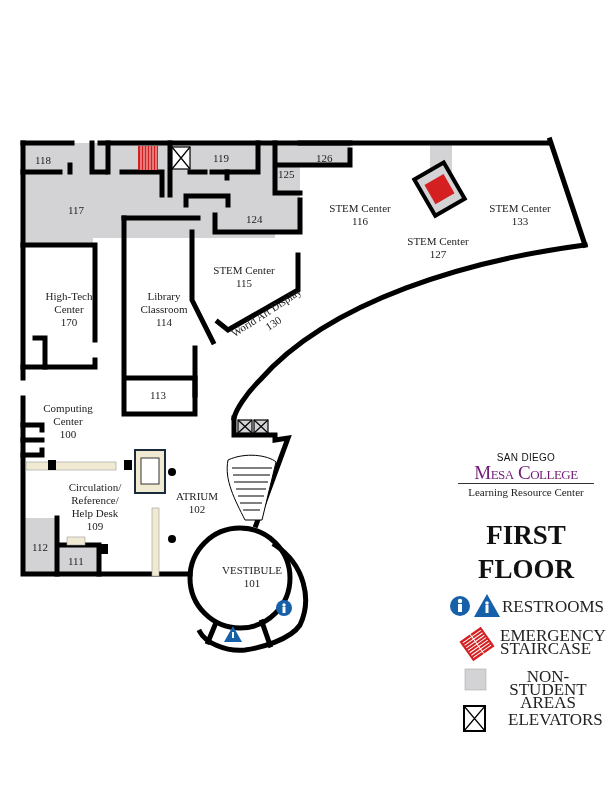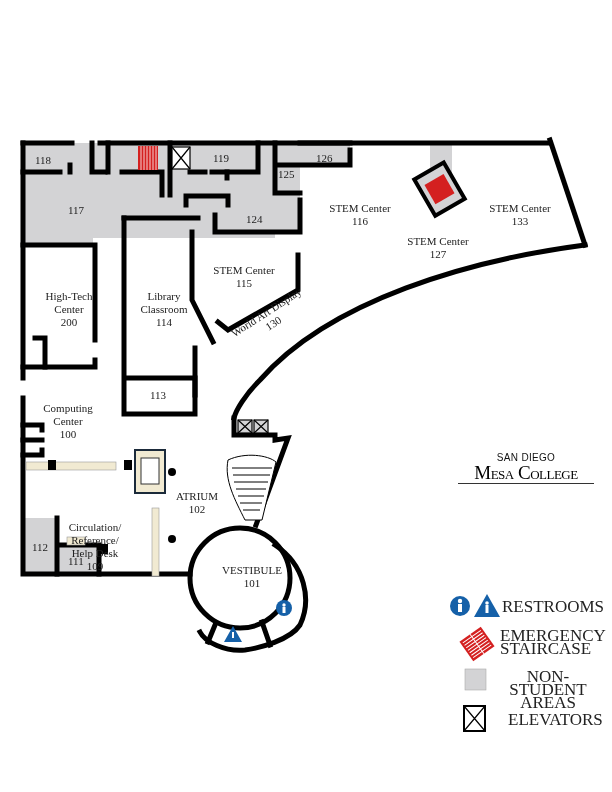--- a/index.html
+++ b/index.html
@@ -2,21 +2,21 @@
 <html><head>
 <meta charset="utf-8">
 <style>
   html,body{margin:0;padding:0;background:#fff;}
   body{width:612px;height:792px;position:relative;overflow:hidden;font-family:"Liberation Serif","DejaVu Serif",serif;color:#222;}
   svg.plan{position:absolute;left:0;top:0;}
   .lbl{position:absolute;font-size:11px;line-height:13px;text-align:center;color:#222;white-space:nowrap;}
   .rot{transform-origin:center;}
   .brand{position:absolute;left:440px;top:452px;width:172px;text-align:center;}
   .brand .sd{font-family:Liberation Sans, sans-serif;font-size:10px;letter-spacing:0.3px;color:#111;line-height:11px;}
-  .brand .mc{font-family:"Liberation Serif",serif;font-size:19px;color:#000000;line-height:19px;letter-spacing:-0.5px;font-variant:small-caps;}
+  .brand .mc{font-family:"Liberation Serif",serif;font-size:19px;color:#701a75;line-height:19px;letter-spacing:-0.5px;font-variant:small-caps;}
   .brand hr{border:0;border-top:1px solid #333;margin:1px 18px 2px 18px;}
   .brand .lrc{font-size:11px;color:#222;}
   .floor{position:absolute;left:440px;top:518px;width:172px;text-align:center;font-weight:bold;font-size:27px;line-height:34px;color:#111;}
   .leg{position:absolute;font-size:17px;line-height:13px;text-align:center;color:#222;}
 </style>
 </head>
 <body>
 
 <svg class="plan" width="612" height="792" viewBox="0 0 612 792">
 
@@ -169,60 +169,63 @@
   <div>STEM Center</div>
     <div>133</div>
 </div>
 <div class="lbl" style="left:206px;top:264px;width:76px;">
   <div>STEM Center</div>
     <div>115</div>
 </div>
 <div class="lbl" style="left:39px;top:290px;width:60px;">
   <div>High-Tech</div>
     <div>Center</div>
-    <div>200</div>
+    <div>170</div>
 </div>
 <div class="lbl" style="left:134px;top:290px;width:60px;">
   <div>Library</div>
     <div>Classroom</div>
     <div>114</div>
 </div>
 <div class="lbl rot" style="left:220px;top:305px;width:100px;transform:rotate(-33deg);">
   <div>World Art Display</div>
     <div>130</div>
 </div>
 <div class="lbl" style="left:150px;top:389px;">113</div>
 <div class="lbl" style="left:38px;top:402px;width:60px;">
   <div>Computing</div>
     <div>Center</div>
     <div>100</div>
 </div>
-<div class="lbl" style="left:62px;top:481px;width:66px;margin-top:40px;">
+<div class="lbl" style="left:62px;top:481px;width:66px;">
   <div>Circulation/</div>
     <div>Reference/</div>
     <div>Help Desk</div>
     <div>109</div>
 </div>
 <div class="lbl" style="left:170px;top:490px;width:54px;">
   <div>ATRIUM</div>
     <div>102</div>
 </div>
 <div class="lbl" style="left:210px;top:564px;width:84px;">
   <div>VESTIBULE</div>
     <div>101</div>
 </div>
 <div class="lbl" style="left:32px;top:541px;">112</div>
 <div class="lbl" style="left:68px;top:555px;">111</div>
 
 <div class="brand">
   <div class="sd">SAN DIEGO</div>
   <div class="mc">Mesa College</div>
   <hr>
+  <div class="lrc">Learning Resource Center</div>
 </div>
 <div class="floor">
+  <div>FIRST</div>
+  <div>FLOOR</div>
 </div>
 
 <div class="leg" style="left:502px;top:600px;width:80px;">RESTROOMS</div>
 <div class="leg" style="left:500px;top:629px;width:84px;">
   <div>EMERGENCY</div>
     <div>STAIRCASE</div>
 </div>
 <div class="leg" style="left:500px;top:670px;width:96px;">
   <div>NON-STUDENT</div>
     <div>AREAS</div>

